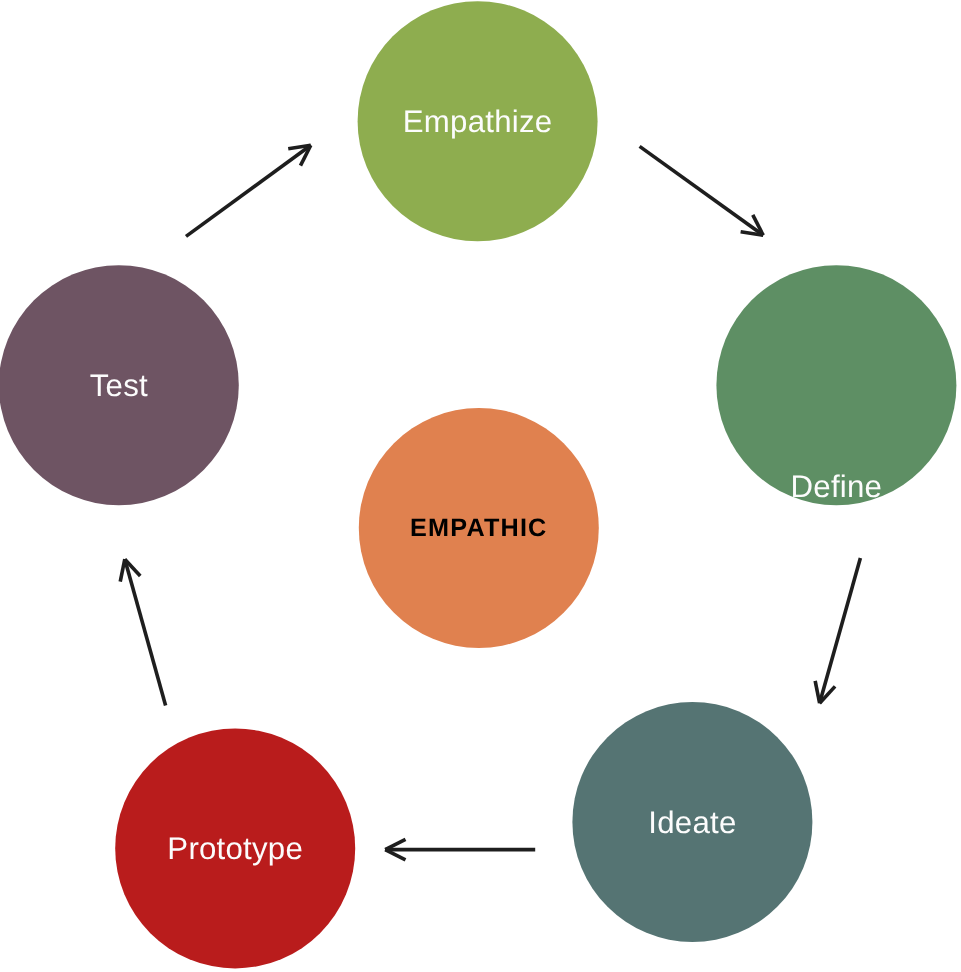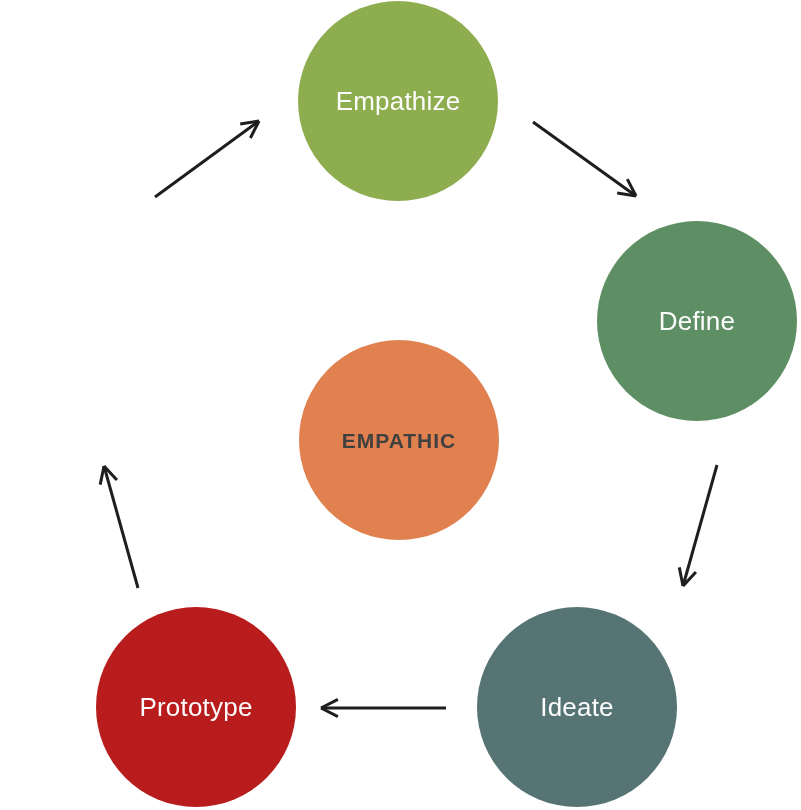--- a/index.html
+++ b/index.html
@@ -45,21 +45,21 @@
     font-size: 21px;
     font-weight: 700;
     letter-spacing: 1px;
     line-height: 31px;
   }
   
   .n-empathize { left: 298px; top: 1px;   }
   .n-define    { left: 597px; top: 221px; }
   .n-test      { left: -1px;  top: 221px; }
   .n-center    { left: 299px; top: 340px; }
-  .n-ideate    { left: 477px; top: 607px; }
+  .n-ideate    { left: 477px; top: 585px; }
   .n-prototype { left: 96px;  top: 607px; }
 </style>
 </head>
 <body>
 
 <div class="canvas" style="background-color: rgb(255, 255, 255);">
 
   <svg class="arrows" width="801" height="810" viewBox="0 0 801 810">
     <line class="arrow-line" x1="155" y1="197" x2="259" y2="121"></line>
     <line class="arrow-line" x1="533" y1="122" x2="636" y2="196"></line>
@@ -75,32 +75,35 @@
       <line x1="321" y1="708" x2="337.9" y2="716.6" class="arrow-head"></line>
       <line x1="321" y1="708" x2="337.9" y2="699.4" class="arrow-head"></line>
       <line x1="104" y1="466" x2="100.2" y2="484.6" class="arrow-head"></line>
       <line x1="104" y1="466" x2="116.9" y2="480.0" class="arrow-head"></line>
     </svg>
 
   <div class="node n-empathize" style="background-color: rgb(142, 173, 79);">
     <span class="node-label" style="color: rgb(252, 252, 252);">Empathize</span>
   </div>
 
-  <div class="node n-define" style="background-color: rgb(94, 143, 100);">
+  <div class="node n-define" style="background-color: rgb(94, 143, 100); align-items: flex-end;">
     <span class="node-label" style="color: rgb(252, 252, 252);">Define</span>
   </div>
 
   <div class="node n-ideate" style="background-color: rgb(85, 116, 115);">
     <span class="node-label" style="color: rgb(252, 252, 252);">Ideate</span>
   </div>
 
   <div class="node n-prototype" style="background-color: #b91c1c;">
     <span class="node-label" style="color: rgb(252, 252, 252);">Prototype</span>
   </div>
 
+  <div class="node n-test" style="background-color: rgb(110, 84, 99);">
+    <span class="node-label" style="color: rgb(252, 252, 252);">Test</span>
+  </div>
 
   <div class="node n-center" style="background-color: rgb(224, 129, 79);">
-    <div class="center-label" style="color: #404040;">
+    <div class="center-label" style="color: #000000;">
       <div class="center-line">EMPATHIC</div>
     </div>
   </div>
 
 </div>
 
 </body></html>

